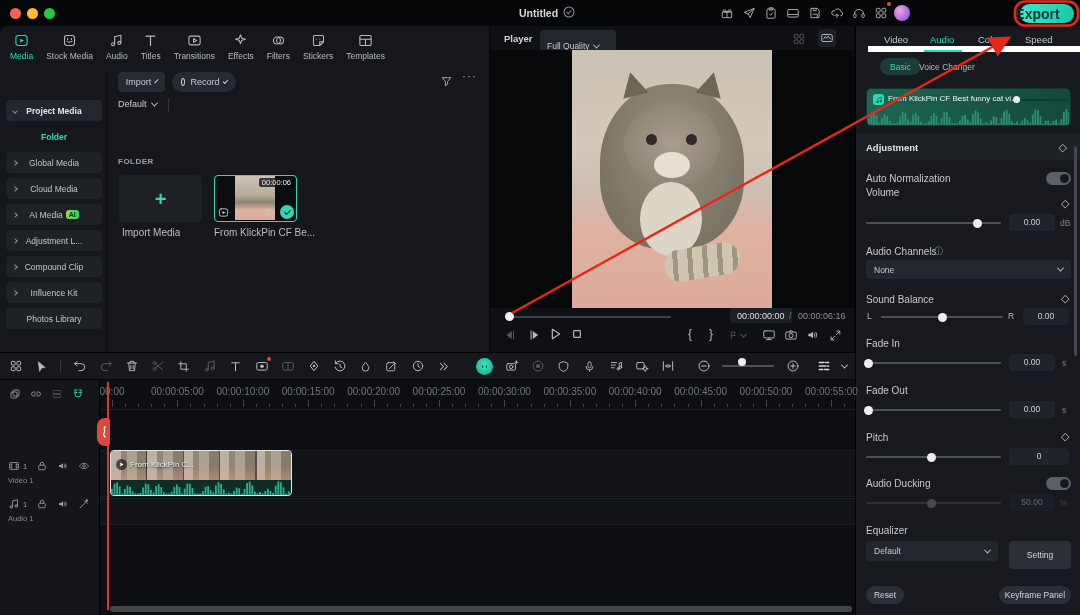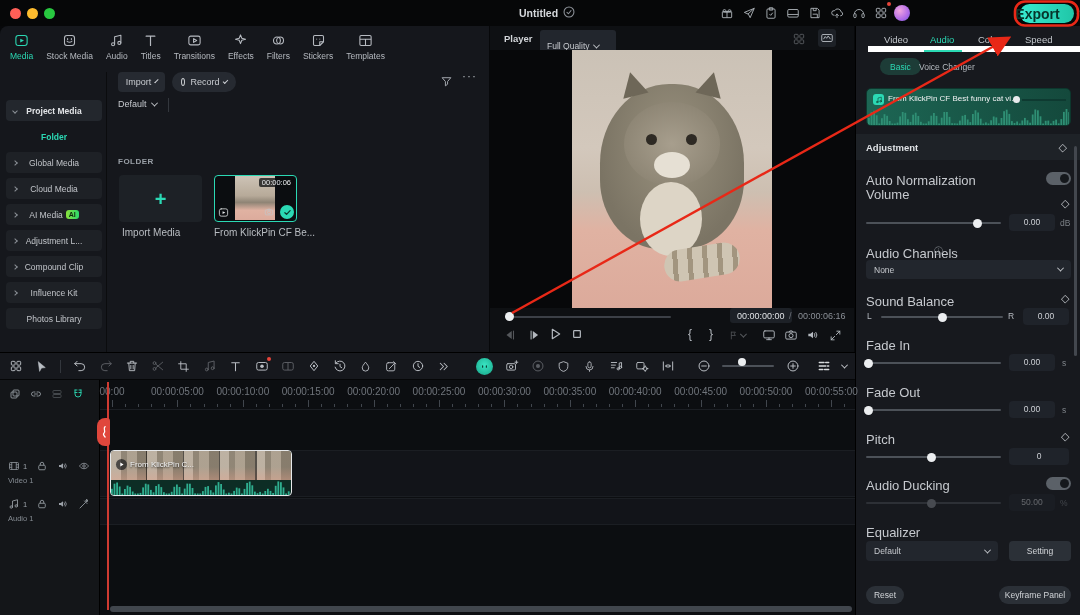--- a/index.html
+++ b/index.html
@@ -40,21 +40,21 @@
 .tile{position:absolute;top:149px;width:83px;height:47px;border-radius:4px}
 .tileLbl{position:absolute;top:201px;font-size:10px;color:#b9bdc2}
 
 .pdd{background:#22262d;border-radius:3px;height:28px;display:flex;align-items:center;gap:4px;padding:16px 7px;font-size:8.5px;color:#c6c9ce}
 .timebox{background:#1d2127;border-radius:3px;height:15px;display:flex;align-items:center;padding:0 7px;font-size:9px;color:#dfe2e5}
 .pico{color:#b4b9bf;display:flex;align-items:center;justify-content:center;width:18px;height:18px}
 
 .itab{font-size:9.5px;color:#c2c6cb;position:absolute;top:8px}
 .itab.active{color:var(--accent)}
 .subpill{position:absolute;background:#1d3c37;color:var(--accent);border-radius:9px;height:17px;display:flex;align-items:center;padding:0 10px;font-size:8.5px}
-.lbl{position:absolute;font-size:13px;color:#c6c9ce}
+.lbl{position:absolute;font-size:10px;color:#c6c9ce}
 .dia{position:absolute;color:#c0c4c9;font-size:11px;line-height:10px}
 .tog{position:absolute;width:25px;height:13px;border-radius:7px;background:#5b6168}
 .tog::after{content:"";position:absolute;right:2px;top:2px;width:9px;height:9px;border-radius:50%;background:#15181c}
 .trk{position:absolute;height:2px;background:#4c5158;border-radius:1px}
 .knob{position:absolute;width:9px;height:9px;border-radius:50%;background:#eceef0;top:-3.5px}
 .vb{position:absolute;height:17px;width:46px;background:#1f232a;border-radius:4px;font-size:8.5px;color:#ced1d6;text-align:center;line-height:17px}
 .unit{position:absolute;font-size:8.5px;color:#7c8187}
 .dd{position:absolute;background:#22262d;border-radius:4px;font-size:8.5px;color:#c6c9ce;display:flex;align-items:center;justify-content:space-between;padding:0 8px}
 .btn{position:absolute;background:#2b3037;border-radius:9px;color:#d2d5d9;font-size:8.5px;display:flex;align-items:center;justify-content:center}
 
@@ -943,21 +943,21 @@
         <span class="knob" style="left:61px;background:#8a8f96"></span>
       </div>
     <span class="vb dim" style="left:153px;top:468px">50.00</span>
     <span class="unit dim" style="left:204px;top:472px">%</span>
 
     <span class="lbl" style="left:10px;top:499px">Equalizer</span>
     <div class="dd" style="left:10px;top:515px;width:132px;height:20px">
         <span>Default</span>
         <span class="chev"></span>
       </div>
-    <div class="btn" style="left:153px;top:515px;width:62px;height:20px;border-radius:4px">
+    <div class="btn" style="left:153px;top:515px;width:62px;height:28px;border-radius:4px">
         <span>Setting</span>
       </div>
 
     <span class="abs" style="right:3px;top:120px;width:3px;height:210px;border-radius:2px;background:#43474e"></span>
 
     <div class="btn" style="left:10px;top:560px;width:38px;height:18px">
         <span>Reset</span>
       </div>
     <div class="btn" style="left:143px;top:560px;width:72px;height:18px">
         <span>Keyframe Panel</span>

